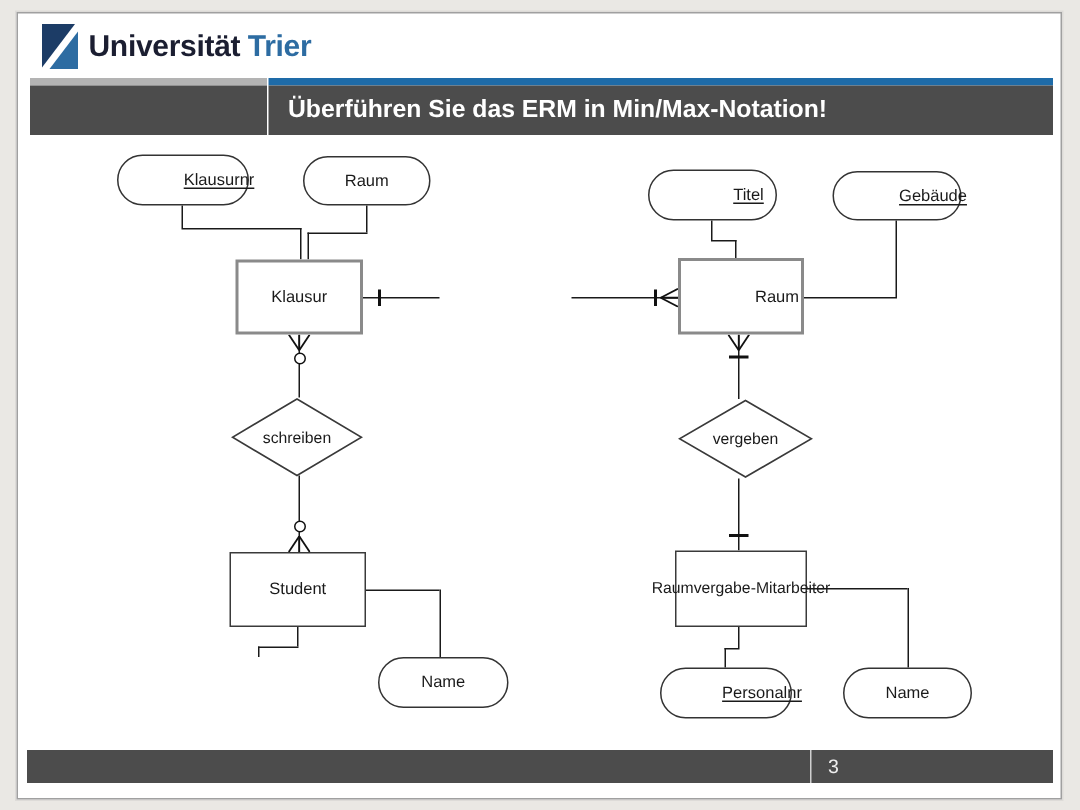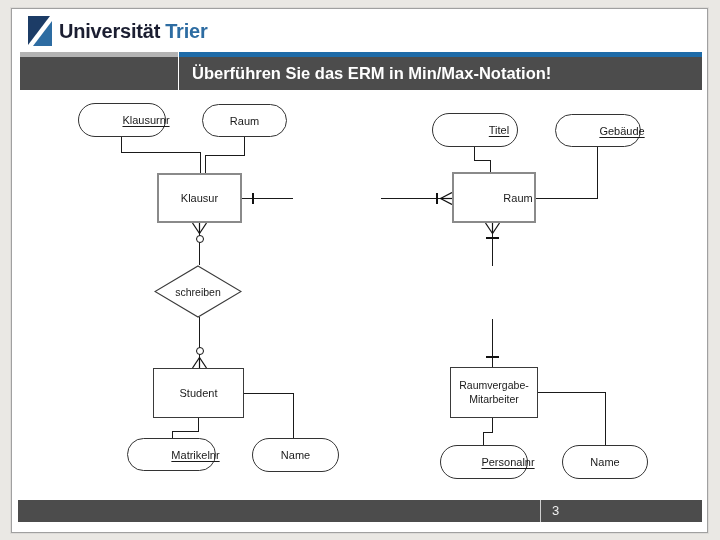--- a/index.html
+++ b/index.html
@@ -137,46 +137,49 @@
 
   <div class="entity thick" style="left:145px;top:164px;width:85px;height:50px;">
     <span>Klausur</span>
   </div>
   <div class="entity thick" style="left:440px;top:163px;width:84px;height:51px;padding-left:48px;">
     <span>Raum</span>
   </div>
   <div class="entity thin" style="left:141px;top:359px;width:91px;height:50px;">
     <span>Student</span>
   </div>
-  <div class="entity thin" style="left:438px;top:358px;width:88px;height:51px;font-size:10.5px;flex-direction:column;line-height:1.25;">
+  <div class="entity thin" style="left:438px;top:358px;width:88px;height:51px;font-size:10.5px;flex-direction:row;line-height:1.25;">
     <span>Raumvergabe-</span>
     <span>Mitarbeiter</span>
   </div>
 
   <div class="diamond" style="left:142px;top:256px;width:88px;height:53px;">
     <svg width="88" height="53" viewBox="0 0 88 53" preserveAspectRatio="none">
       <polygon points="44,1 87,26.5 44,52 1,26.5" fill="#fff" stroke="#3a3a3a" stroke-width="1.1"></polygon>
     </svg>
     <span>schreiben</span>
+  </div>
+  <div class="diamond" style="left:440px;top:257px;width:90px;height:53px;">
+    <svg width="90" height="53" viewBox="0 0 90 53" preserveAspectRatio="none">
+      <polygon points="45,1 89,26.5 45,52 1,26.5" fill="#fff" stroke="#3a3a3a" stroke-width="1.1"></polygon>
+    </svg>
+    <span>vergeben</span>
   </div>
 
   <div class="attr key" style="left:66px;top:94px;width:88px;height:34px;">
     <span>Klausurnr</span>
   </div>
   <div class="attr" style="left:190px;top:95px;width:85px;height:33px;">
     <span>Raum</span>
   </div>
   <div class="attr key" style="left:420px;top:104px;width:86px;height:34px;">
     <span>Titel</span>
   </div>
   <div class="attr key" style="left:543px;top:105px;width:86px;height:33px;align-items:center;">
     <span>Gebäude</span>
-  </div>
-  <div class="attr key" style="left:115px;top:429px;width:89px;height:33px;">
-    <span>Matrikelnr</span>
   </div>
   <div class="attr" style="left:240px;top:429px;width:87px;height:34px;">
     <span>Name</span>
   </div>
   <div class="attr key" style="left:428px;top:436px;width:88px;height:34px;">
     <span>Personalnr</span>
   </div>
   <div class="attr" style="left:550px;top:436px;width:86px;height:34px;">
     <span>Name</span>
   </div>

